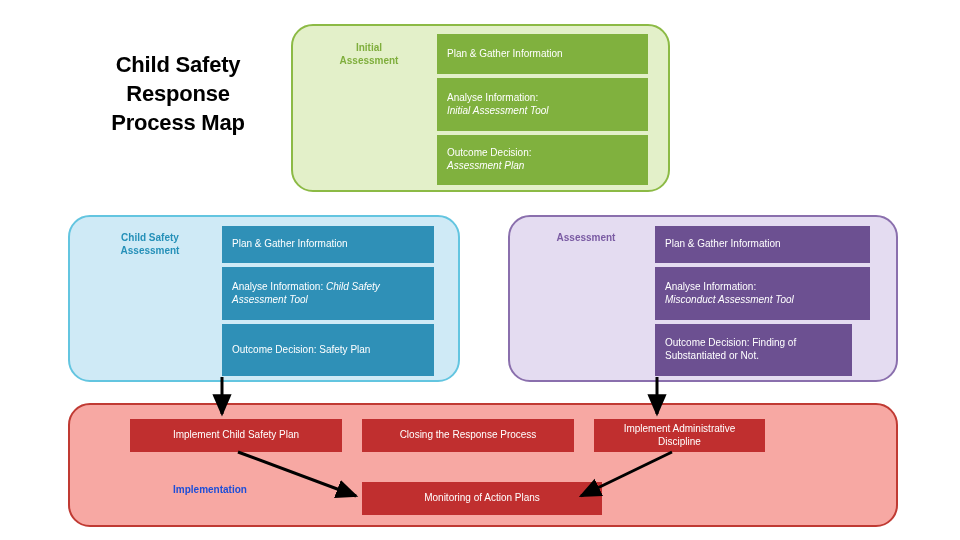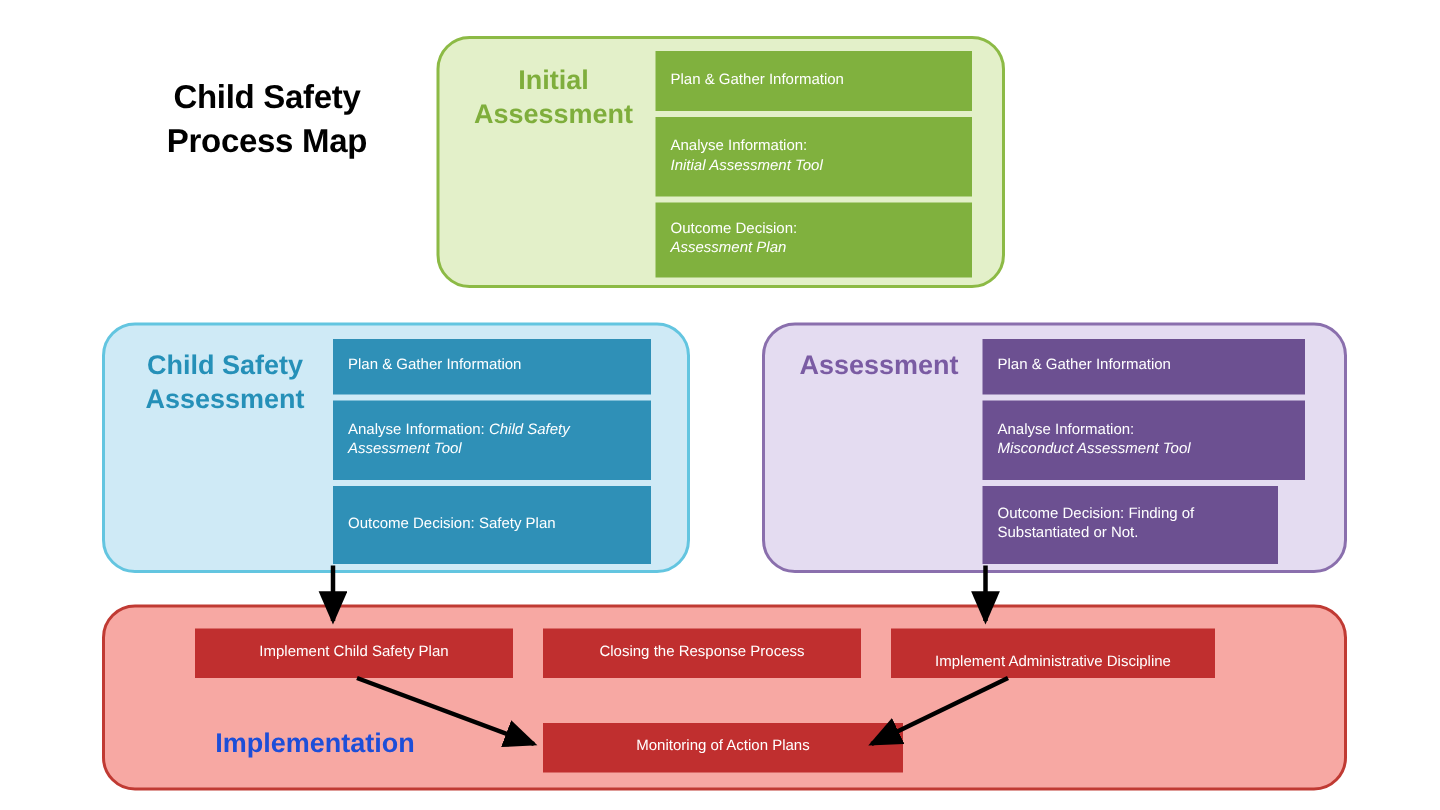--- a/index.html
+++ b/index.html
@@ -38,21 +38,21 @@
     position: absolute;
     box-sizing: border-box;
     border-radius: 22px;
     border-style: solid;
     border-width: 2px;
   }
   .panel-label {
     position: absolute;
     box-sizing: border-box;
     text-align: center;
-    font-size: 18px;
+    font-size: 10px;
     font-weight: bold;
     line-height: 1.28;
   }
 
   
   .pbox {
     position: absolute;
     box-sizing: border-box;
     color: #ffffff;
     font-size: 10px;
@@ -93,20 +93,21 @@
     pointer-events: none;
   }
 </style>
 </head>
 <body>
 
 <div id="canvas">
 
   <div class="title">
     <div>Child Safety</div>
+    <div>Response</div>
     <div>Process Map</div>
   </div>
 
   <div class="panel theme-green" style="left:291px; top:24px; width:379px; height:168px;"></div>
 
   <div class="panel-label lbl-green" style="left:305px; top:42px; width:128px;">
     <div>Initial</div>
     <div>Assessment</div>
   </div>
 
@@ -175,21 +176,21 @@
   </div>
 
   <div class="pbox box-red center" style="left:130px; top:419px; width:212px; height:33px;">
     <span>Implement Child Safety Plan</span>
   </div>
 
   <div class="pbox box-red center" style="left:362px; top:419px; width:212px; height:33px;">
     <span>Closing the Response Process</span>
   </div>
 
-  <div class="pbox box-red center" style="left:594px; top:419px; width:216px; height:33px;align-items:flex-end;">
+  <div class="pbox box-red center" style="left:594px; top:419px; width:171px; height:33px;align-items:flex-end;">
     <span>Implement Administrative Discipline</span>
   </div>
 
   <div class="pbox box-red center" style="left:362px; top:482px; width:240px; height:33px;">
     <span>Monitoring of Action Plans</span>
   </div>
 
   <svg id="arrows" viewBox="0 0 960 540">
     <defs>
       <marker id="ah" markerWidth="9" markerHeight="9" refX="6.6" refY="3.2" orient="auto" markerUnits="strokeWidth">

